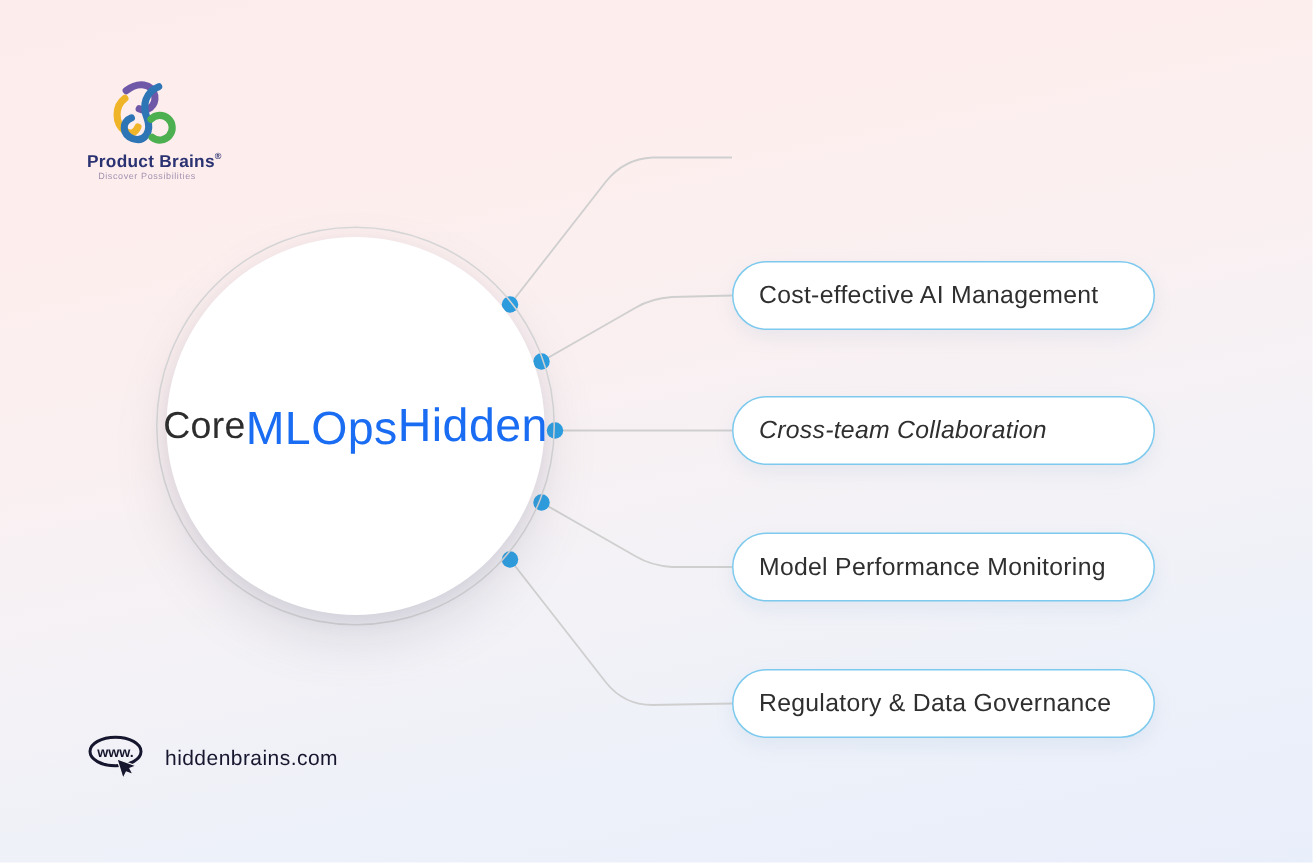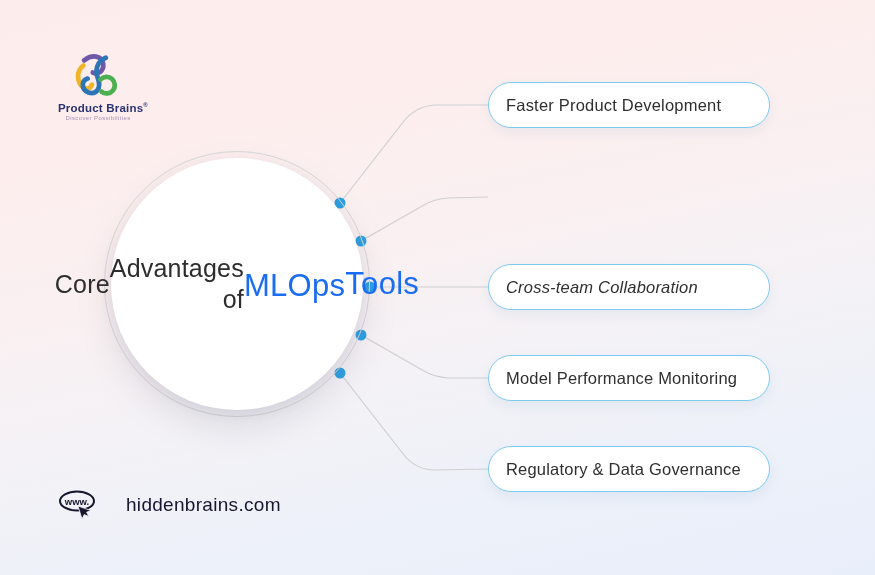--- a/index.html
+++ b/index.html
@@ -98,25 +98,25 @@
   .pill-3 { top: 264px; font-style: italic; }
   .pill-4 { top: 355px; }
   .pill-5 { top: 446px; }
 
   
   .footer {
     position: absolute;
     left: 58px; top: 489px;
     display: flex;
     align-items: center;
-    gap: 26px;
+    gap: 10px;
   }
   .www-icon { width: 42px; height: 32px; display: block; }
   .footer-site {
-    font-size: 19px; font-weight: 500;
+    font-size: 14px; font-weight: 500;
     color: #16162e; letter-spacing: 0.3px;
   }
 </style>
 </head>
 <body>
 
 <div class="canvas">
 
   <svg class="connector-layer" viewBox="0 0 875 575" xmlns="http://www.w3.org/2000/svg">
     <g stroke="#cfcfcf" stroke-width="1.2" fill="none">
@@ -142,26 +142,25 @@
       <path d="M39,6 C29,10 26,20 30,30 C34,41 28,49 19,46 C11,43 10,33 18,30" fill="none" stroke="#2e75b6" stroke-width="5.5" stroke-linecap="round"></path>
       <path d="M33,31 a9.5,9.5 0 1 1 1,14" fill="none" stroke="#4caf50" stroke-width="5.5" stroke-linecap="round"></path>
     </svg>
     <div class="logo-name"><span>Product Brains</span><sup>®</sup></div>
     <div class="logo-tagline">Discover Possibilities</div>
   </div>
 
   <div class="circle-ring"></div>
   <div class="circle-main">
     <div class="circle-title">Core</div>
-    <div class="circle-title">Advantages of</div>
     <div class="circle-highlight">MLOps</div>
-    <div class="circle-highlight" style="margin-top:-2px">Tools</div>
+    <div class="circle-highlight" style="margin-top:-2px">Hidden</div>
   </div>
 
-  <div class="pill pill-1">Faster Product Development</div>
+  <div class="pill pill-2">Cost-effective AI Management</div>
   <div class="pill pill-3">Cross-team Collaboration</div>
   <div class="pill pill-4">Model Performance Monitoring</div>
   <div class="pill pill-5">Regulatory &amp; Data Governance</div>
 
   <div class="footer">
     <svg class="www-icon" viewBox="0 0 42 32" xmlns="http://www.w3.org/2000/svg">
       <ellipse cx="19" cy="12" rx="17" ry="9.5" fill="none" stroke="#16162e" stroke-width="2"></ellipse>
       <text x="19" y="15.5" text-anchor="middle" font-family="Liberation Sans, sans-serif" font-size="9.5" font-weight="bold" fill="#16162e">www.</text>
       <path d="M20,17 L24,30 L26.2,25.6 L30.8,27.4 L28.6,23.2 L33,21.6 Z" fill="#16162e" stroke="#f2f2f7" stroke-width="0.8"></path>
     </svg>

